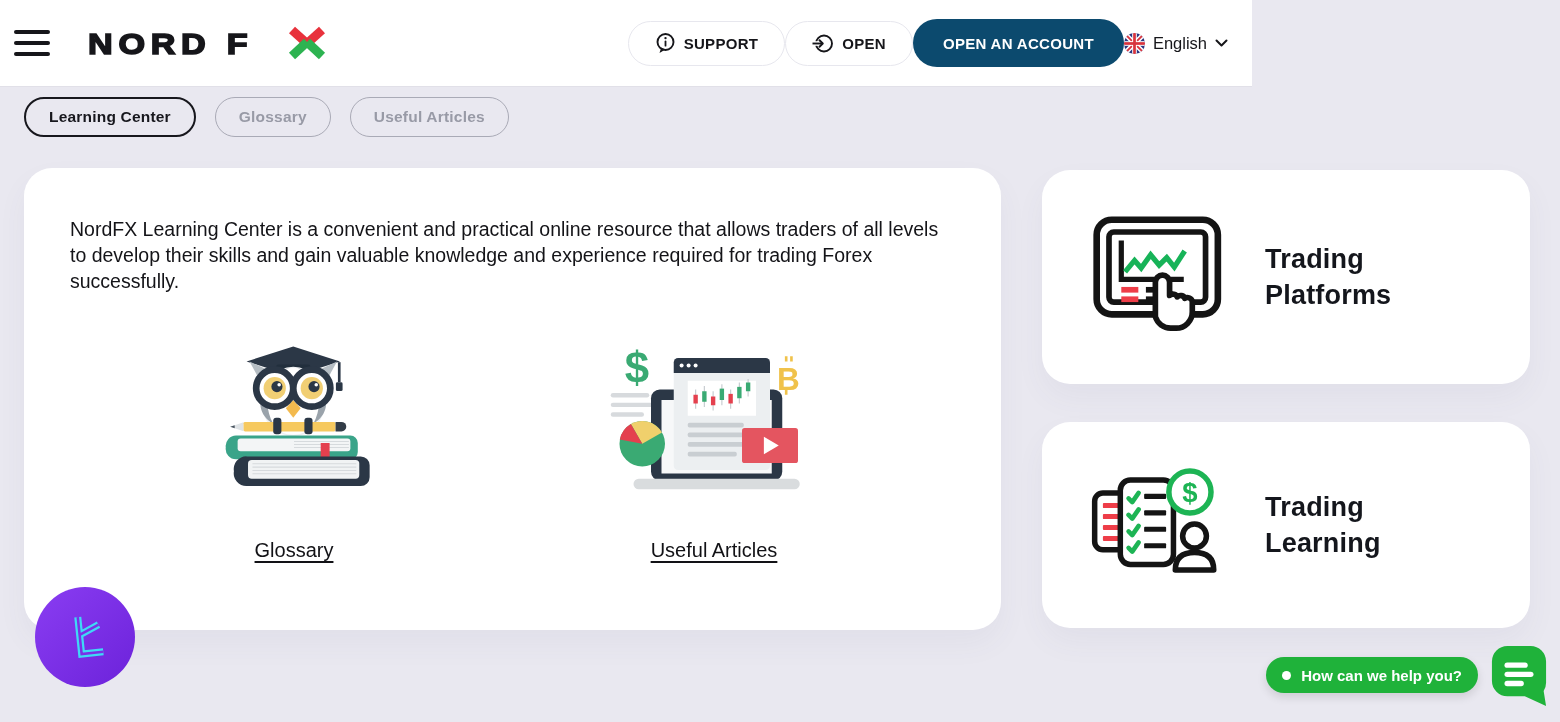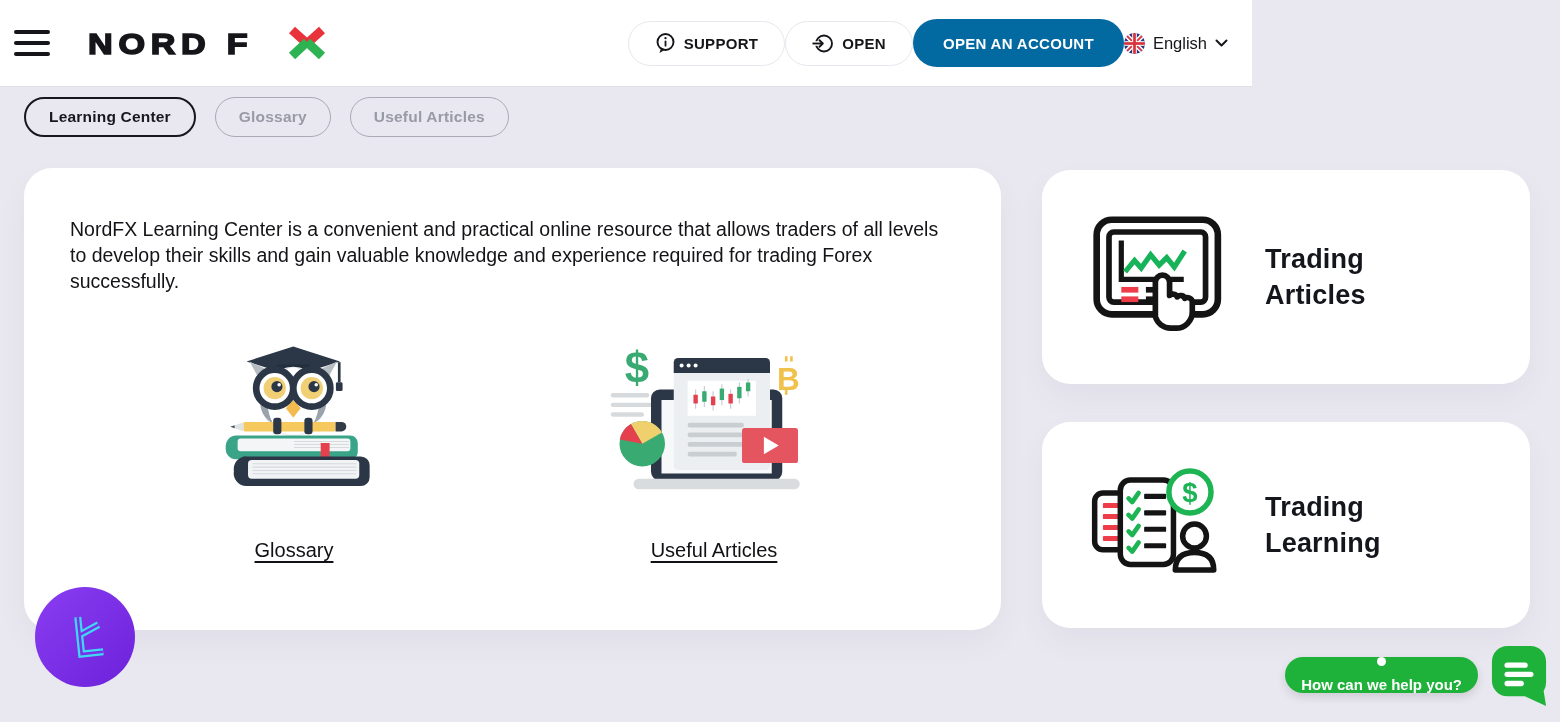--- a/index.html
+++ b/index.html
@@ -26,21 +26,21 @@
   .header-right { margin-left:auto; margin-right:24px; display:flex; align-items:center; }
   .pill-btn {
     height:45px; padding:0 26px; border-radius:23px;
     background:#fff; border:1px solid #e7e7ee;
     display:flex; align-items:center; gap:8px;
     font-size:15px; font-weight:bold; letter-spacing:0.3px; color:#16161a;
     cursor:pointer; font-family:inherit;
   }
   .cta-btn {
     height:48px; padding:0 30px; border-radius:25px;
-    background:#0369a1; border:none;
+    background:#0c4a6e; border:none;
     display:flex; align-items:center;
     font-size:15px; font-weight:bold; letter-spacing:0.3px; color:#ffffff;
     cursor:pointer; font-family:inherit;
   }
   .lang { display:flex; align-items:center; gap:8px; cursor:pointer; background:none; border:none;
     font-family:inherit; font-size:16.5px; color:#16161a;justify-content:flex-end; }
   
   .tabs { position:absolute; top:97px; left:24px; display:flex; gap:19px; z-index:4; }
   .tab {
     height:40px; padding:8px 23px; border-radius:21px;
@@ -88,21 +88,21 @@
     background:linear-gradient(135deg,#8a3df2 0%,#6c22da 100%);
     display:flex; align-items:center; justify-content:center;
     cursor:pointer; z-index:6;
   }
   .help-pill {
     position:absolute; right:82px; top:657px; height:36px; padding:0 16px;
     background:#1fb23a; border-radius:18px; border:none;
     display:flex; align-items:center; gap:10px;
     color:#ffffff; font-size:15px; font-weight:bold; font-family:inherit;
     box-shadow:0 4px 10px rgba(0,0,0,0.12);
-    cursor:pointer; z-index:6;flex-direction:column;
+    cursor:pointer; z-index:6;
   }
   .help-dot { width:9px; height:9px; border-radius:50%; background:#ffffff; }
   .chat-fab {
     position:absolute; right:12px; top:644px; width:58px; height:64px;
     background:none; border:none; cursor:pointer; z-index:6;
   }
 </style>
 </head>
 <body>
 
@@ -329,21 +329,21 @@
       <rect x="19" y="20" width="102" height="74" rx="5" fill="none" stroke="#141414" stroke-width="6"></rect>
       <path d="M32 29 V70 H98" fill="none" stroke="#141414" stroke-width="5.5"></path>
       <polyline points="36,62 46,50 53,58 63,44 72,55 80,47 88,57 99,40" fill="none" stroke="#17b358" stroke-width="5.5"></polyline>
       <rect x="32" y="78" width="18" height="6" fill="#ee3d48"></rect>
       <rect x="32" y="88" width="18" height="6" fill="#ee3d48"></rect>
       <rect x="58" y="78" width="11" height="6" fill="#141414"></rect>
       <rect x="58" y="88" width="11" height="6" fill="#141414"></rect>
       <path d="M68 100 V73 a7.5 7.5 0 0 1 15 0 v14 c2.5 -2.5 7 -1.5 8 1.5 c2.5 -2.5 7 -1.5 8 1.5 c3 -2 7.5 0 8 3.5 v11 a17 17 0 0 1 -17 17 h-6 a17 17 0 0 1 -16 -12 z" fill="#ffffff" stroke="#141414" stroke-width="6" stroke-linejoin="round" stroke-linecap="round"></path>
     </svg>
   </div>
-  <div class="side-title">Trading Articles</div>
+  <div class="side-title">Trading Platforms</div>
 </div>
 
 <div class="side-card two">
   <div class="side-icon">
     <svg width="142" height="120" viewBox="0 0 155 130">
       <rect x="4" y="30" width="42" height="62" rx="9" fill="#ffffff" stroke="#141414" stroke-width="6"></rect>
       <g fill="#ee3d48">
         <rect x="13" y="41" width="24" height="5.5" rx="1"></rect>
         <rect x="13" y="53" width="24" height="5.5" rx="1"></rect>
         <rect x="13" y="65" width="24" height="5.5" rx="1"></rect>

